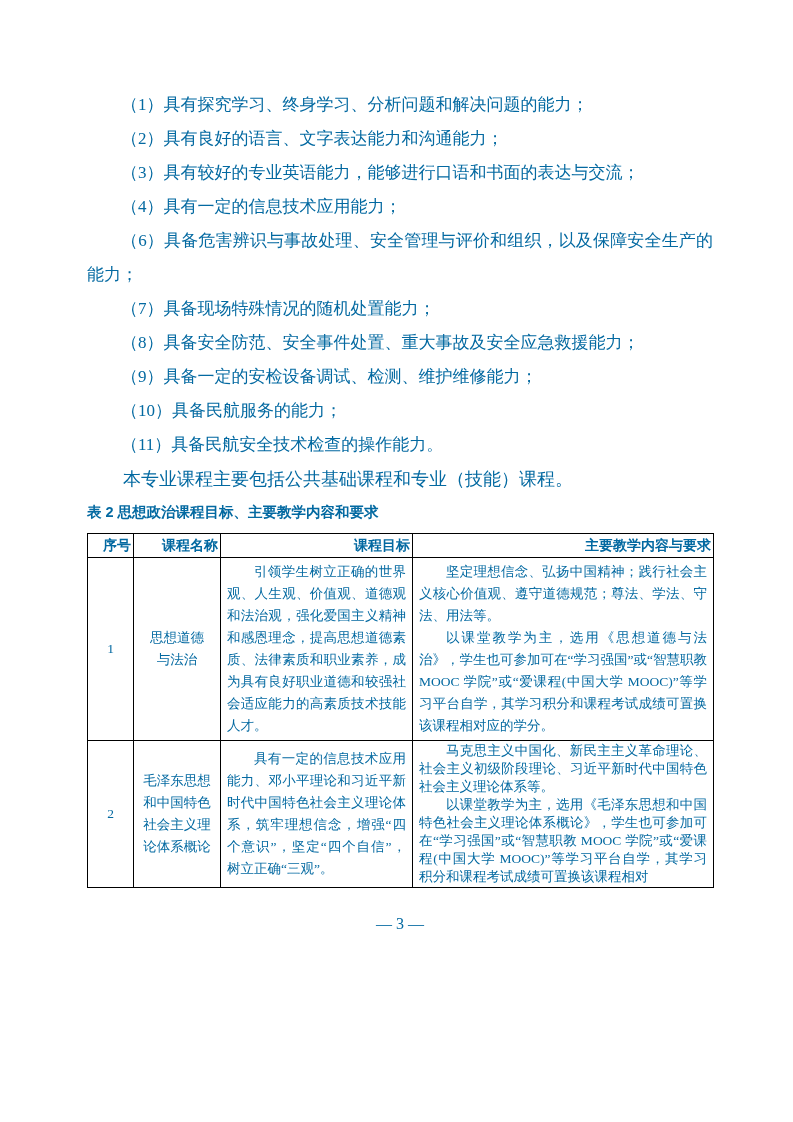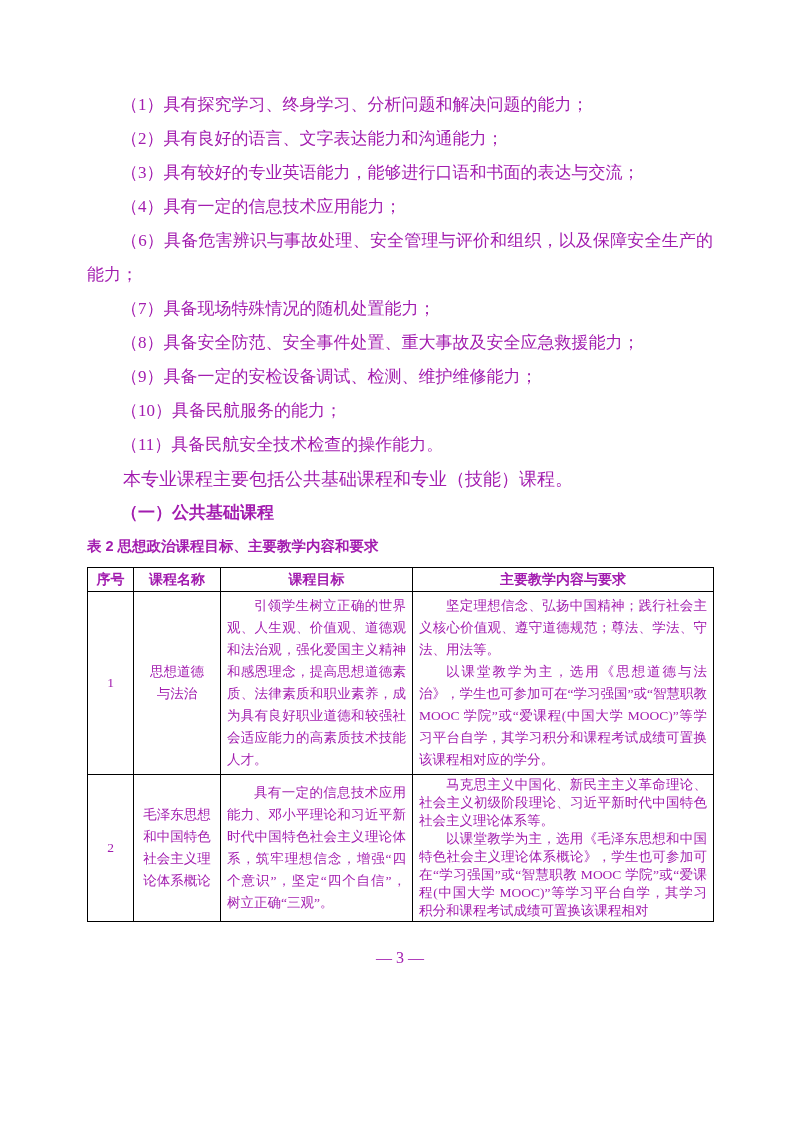--- a/index.html
+++ b/index.html
@@ -4,21 +4,21 @@
 <style>
   html,body { margin:0; padding:0; background:#e8e8e8; }
   .page {
     position:relative;
     width:793px; height:1122px;
     margin:0 auto;
     background:#ffffff;
     box-sizing:border-box;
     padding:88px 80px 0 87px;
     font-family:"Liberation Serif","DejaVu Serif",serif;
-    color:#a21caf;
+    color:#0369a1;
     overflow:hidden;
   }
   
   .intro p {
     margin:0;
     font-size:17px;
     line-height:34px;
     text-align:justify;
     text-indent:2em;
   }
@@ -60,21 +60,21 @@
   table.course-table th, table.course-table td {
     border:1px solid #000;
     box-sizing:border-box;
   }
   table.course-table th {
     font-family:"Liberation Sans","DejaVu Sans",sans-serif;
     font-weight:bold;
     font-size:14px;
     height:24px;
     padding:1px 2px;
-    text-align:center;
+    text-align:right;
   }
   table.course-table td {
     font-size:13.5px;
     padding:1px 6px;
     vertical-align:middle;
   }
   td.cell-center { text-align:center; line-height:22px; }
   .cellparas p { margin:0; text-indent:2em; text-align:justify; }
   tr.row-1 { height:183px; }
   tr.row-2 { height:142px; }
@@ -100,21 +100,20 @@
       <p>（4）具有一定的信息技术应用能力；</p>
       <p>（6）具备危害辨识与事故处理、安全管理与评价和组织，以及保障安全生产的能力；</p>
       <p>（7）具备现场特殊情况的随机处置能力；</p>
       <p>（8）具备安全防范、安全事件处置、重大事故及安全应急救援能力；</p>
       <p>（9）具备一定的安检设备调试、检测、维护维修能力；</p>
       <p>（10）具备民航服务的能力；</p>
       <p>（11）具备民航安全技术检查的操作能力。</p>
     </div>
 
   <p class="sec-intro">本专业课程主要包括公共基础课程和专业（技能）课程。</p>
-  <p class="subsec-heading">（一）公共基础课程</p>
 
   <p class="table-caption">表 2  思想政治课程目标、主要教学内容和要求</p>
 
   <table class="course-table">
     <colgroup>
       <col style="width:46px">
       <col style="width:87px">
       <col style="width:192px">
       <col style="width:301px">
     </colgroup>

